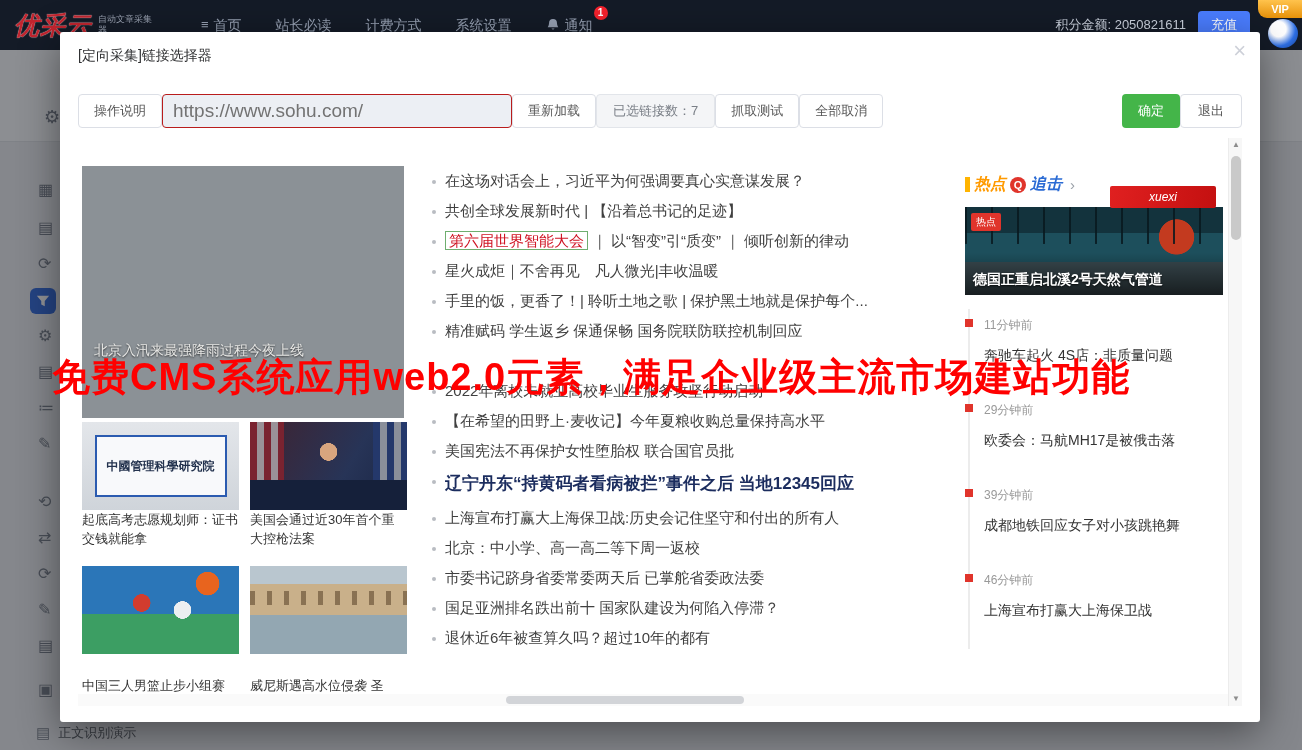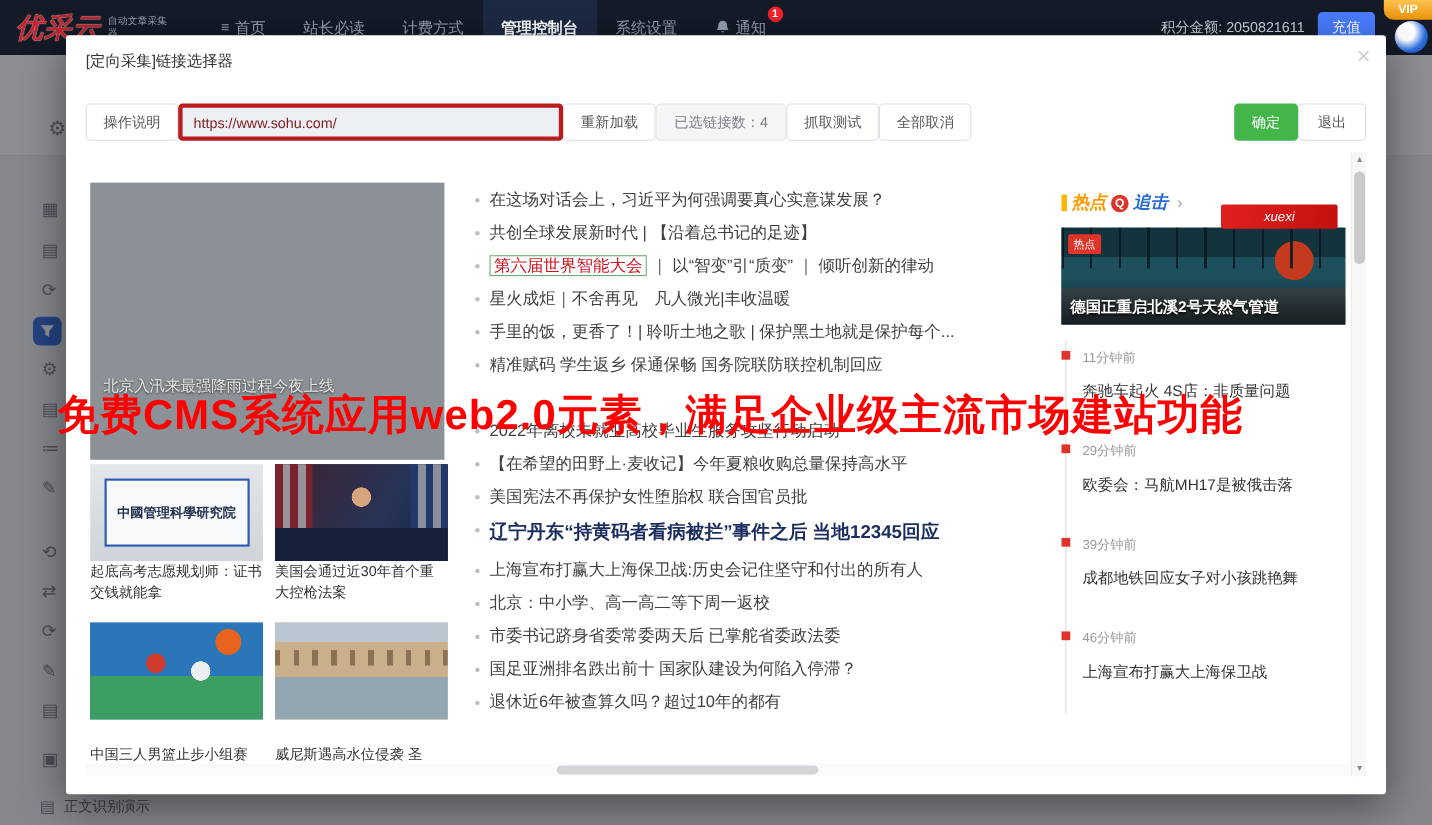--- a/index.html
+++ b/index.html
@@ -30,21 +30,21 @@
   .funnel-box { position:absolute; left:30px; width:26px; height:26px; background:#3a6fdd; border-radius:6px; display:flex; align-items:center; justify-content:center; }
   .side-bottom { position:absolute; left:36px; bottom:8px; display:flex; align-items:center; gap:8px; color:#5d6269; font-size:13px; white-space:nowrap; }
   .dim { position:absolute; top:50px; left:0; right:0; bottom:0; background:rgba(12,14,20,0.45); z-index:4; }
 
   
   .modal { position:absolute; left:60px; top:32px; width:1200px; height:690px; background:#fff; border-radius:3px; box-shadow:0 10px 40px rgba(0,0,0,.45); z-index:6; }
   .modal-title { position:absolute; left:18px; top:15px; font-size:14px; color:#303133; }
   .modal-close { position:absolute; right:14px; top:8px; font-size:22px; color:#cdd0d8; cursor:pointer; line-height:22px; }
   .toolbar { position:absolute; left:18px; right:18px; top:60px; height:36px; display:flex; align-items:flex-end; }
   .btn { height:34px; line-height:32px; padding:0 15px; background:#fff; border:1px solid #dcdfe6; border-radius:4px; color:#555; font-size:13px; cursor:pointer; white-space:nowrap; }
-  .url-input { width:350px; height:34px; background:#ecEFF4; background:#eceff4; border:4px solid #b91c1c; border-radius:4px; color:#7f1d1d; font-size:13px; padding:0 10px; font-family:"Liberation Sans",sans-serif; }
+  .url-input { width:350px; height:34px; background:#ecEFF4; background:#eceff4; border:1px solid #b91c1c; border-radius:4px; color:#737373; font-size:19px; padding:0 10px; font-family:"Liberation Sans",sans-serif; }
   .count-box { height:34px; line-height:32px; padding:0 16px; background:#f4f5f7; border:1px solid #e2e5ea; border-radius:4px; color:#7a7f87; font-size:13px; }
   .flex-spacer { flex:1; }
   .btn-confirm { height:34px; line-height:34px; padding:0 16px; background:#44b549; border:none; border-radius:4px; color:#fff; font-size:13px; cursor:pointer; }
   .btn-exit { height:34px; line-height:32px; padding:0 17px; background:#fff; border:1px solid #dcdfe6; border-radius:4px; color:#555; font-size:13px; cursor:pointer; }
 
   
   .content { position:absolute; left:18px; right:18px; top:106px; bottom:16px; background:#fff; overflow:hidden; }
   .corner-banner { position:absolute; right:26px; top:0; width:106px; height:22px; background:linear-gradient(100deg,#e02020,#c41010); color:#fff; font-size:12px; font-style:italic; text-align:center; line-height:22px; border-radius:2px; z-index:2;margin-top:48px; }
 
   
@@ -169,23 +169,20 @@
     <div class="nav-item">
       <span class="nav-ico">≡</span>
       <span>首页</span>
     </div>
     <div class="nav-item">
         <span>站长必读</span>
       </div>
     <div class="nav-item">
         <span>计费方式</span>
       </div>
-    <div class="nav-item active">
-        <span>管理控制台</span>
-      </div>
     <div class="nav-item">
         <span>系统设置</span>
       </div>
     <div class="nav-item">
       <svg width="14" height="14" viewBox="0 0 16 16">
           <path d="M8 1a4.5 4.5 0 0 0-4.5 4.5c0 3-1.5 5-1.5 5h12s-1.5-2-1.5-5A4.5 4.5 0 0 0 8 1zM6.3 12a1.8 1.8 0 0 0 3.4 0z" fill="#97a1b3"></path>
         </svg>
       <span>通知</span>
       <span class="badge">1</span>
     </div>
@@ -199,21 +196,21 @@
 <div class="corner-logo"></div>
 
 <div class="modal">
   <div class="modal-title">[定向采集]链接选择器</div>
   <div class="modal-close">×</div>
 
   <div class="toolbar">
     <button class="btn">操作说明</button>
     <input class="url-input" type="text" value="https://www.sohu.com/" style="">
     <button class="btn">重新加载</button>
-    <div class="count-box">已选链接数：4</div>
+    <div class="count-box">已选链接数：7</div>
     <button class="btn">抓取测试</button>
     <button class="btn">全部取消</button>
     <div class="flex-spacer"></div>
     <button class="btn-confirm">确定</button>
     <button class="btn-exit">退出</button>
   </div>
 
   <div class="content">
     <div class="corner-banner">xuexi</div>
 

